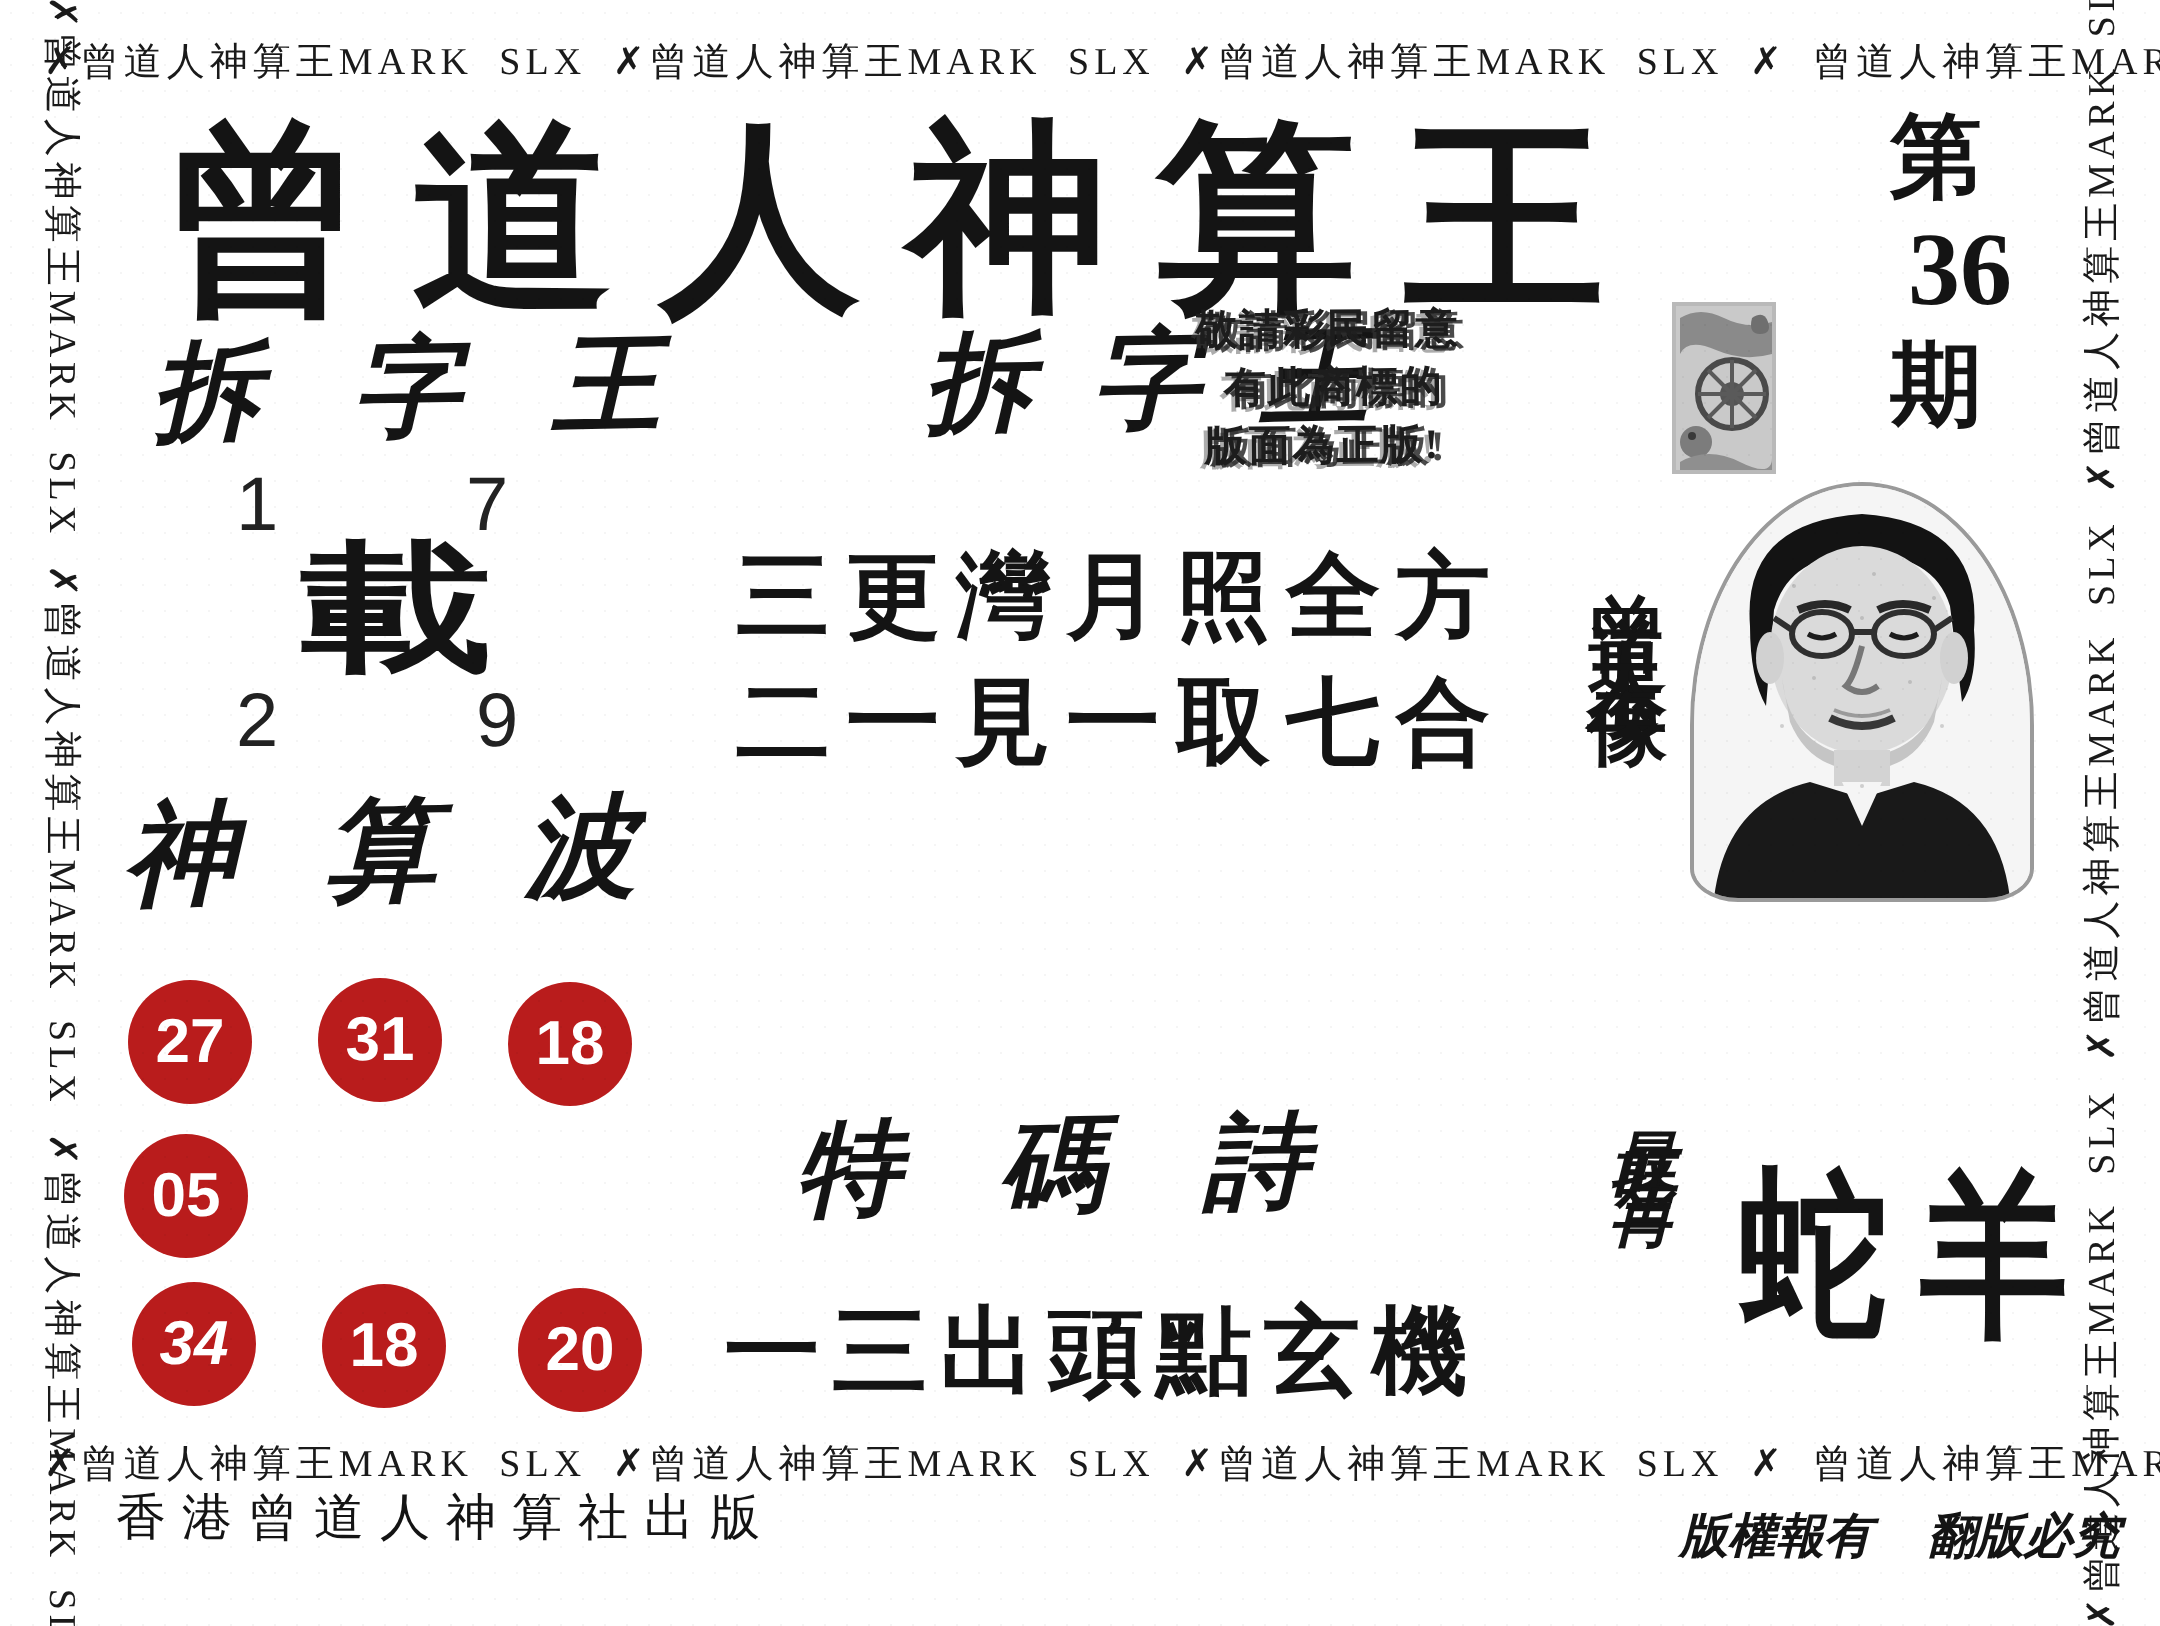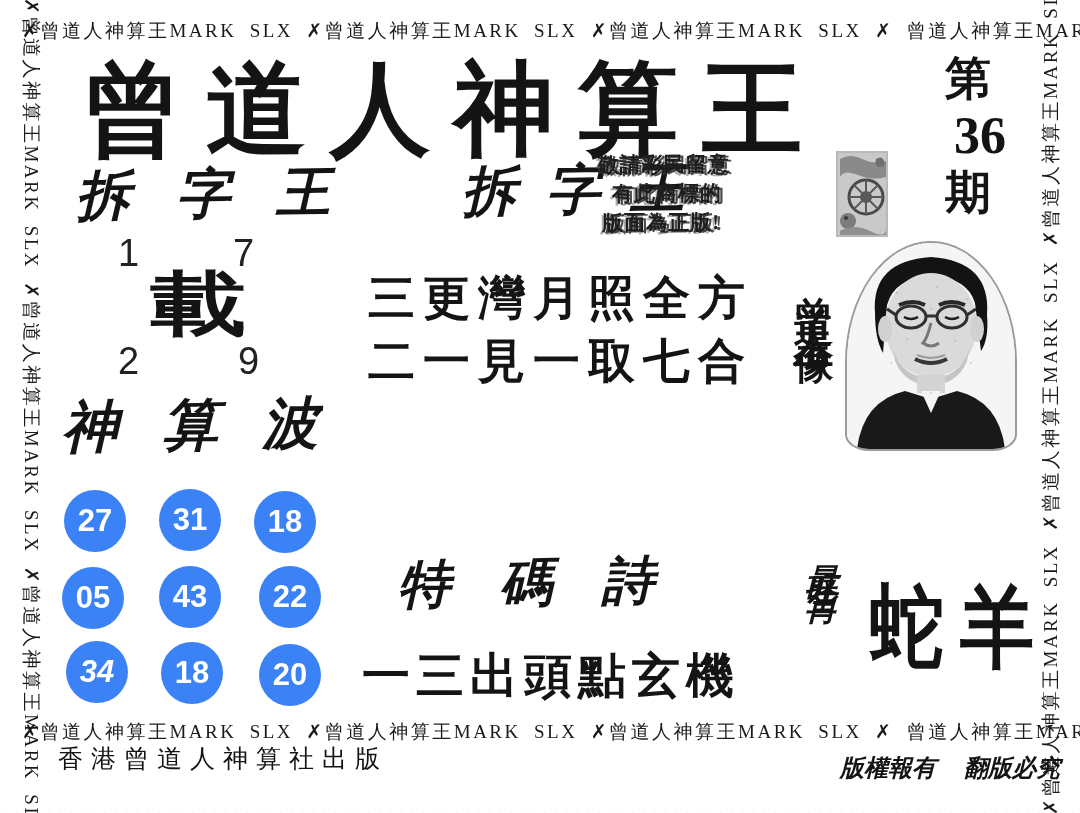--- a/index.html
+++ b/index.html
@@ -81,21 +81,21 @@
   .zn1{left:118px;top:232px;} .zn7{left:233px;top:232px;}
   .zn2{left:118px;top:340px;} .zn9{left:238px;top:340px;}
 
   
   .bo-title{
     position:absolute;left:62px;top:388px;font-size:56px;font-style:italic;
     font-weight:bold;letter-spacing:44px;white-space:nowrap;transform:rotate(-1deg);
   }
   .ball{
     position:absolute;width:62px;height:62px;border-radius:50%;
-    background:#3b82f6;color:#fff;
+    background:#b91c1c;color:#fff;
     display:flex;align-items:center;justify-content:center;
     font-family:"Liberation Sans",sans-serif;font-size:31px;font-weight:bold;
     letter-spacing:0px;
   }
   .b00{left:64px;top:490px;}  .b01{left:159px;top:489px;}  .b02{left:254px;top:491px;}
   .b10{left:62px;top:567px;}  .b11{left:159px;top:566px;}  .b12{left:259px;top:566px;}
   .b20{left:66px;top:641px;font-style:italic;}  .b21{left:161px;top:642px;}  .b22{left:259px;top:644px;}
 
   
   .verse{
@@ -197,22 +197,20 @@
   <div class="zai-num zn7">7</div>
   <div class="zai-char">載</div>
   <div class="zai-num zn2">2</div>
   <div class="zai-num zn9">9</div>
 
   <div class="bo-title">神算波</div>
   <div class="ball b00">27</div>
   <div class="ball b01">31</div>
   <div class="ball b02">18</div>
   <div class="ball b10">05</div>
-  <div class="ball b11">43</div>
-  <div class="ball b12">22</div>
   <div class="ball b20">34</div>
   <div class="ball b21">18</div>
   <div class="ball b22">20</div>
 
   <div class="verse">
     <div>三更灣月照全方</div>
     <div>二一見一取七合</div>
   </div>
 
   <div class="poem-title">特碼詩</div>

